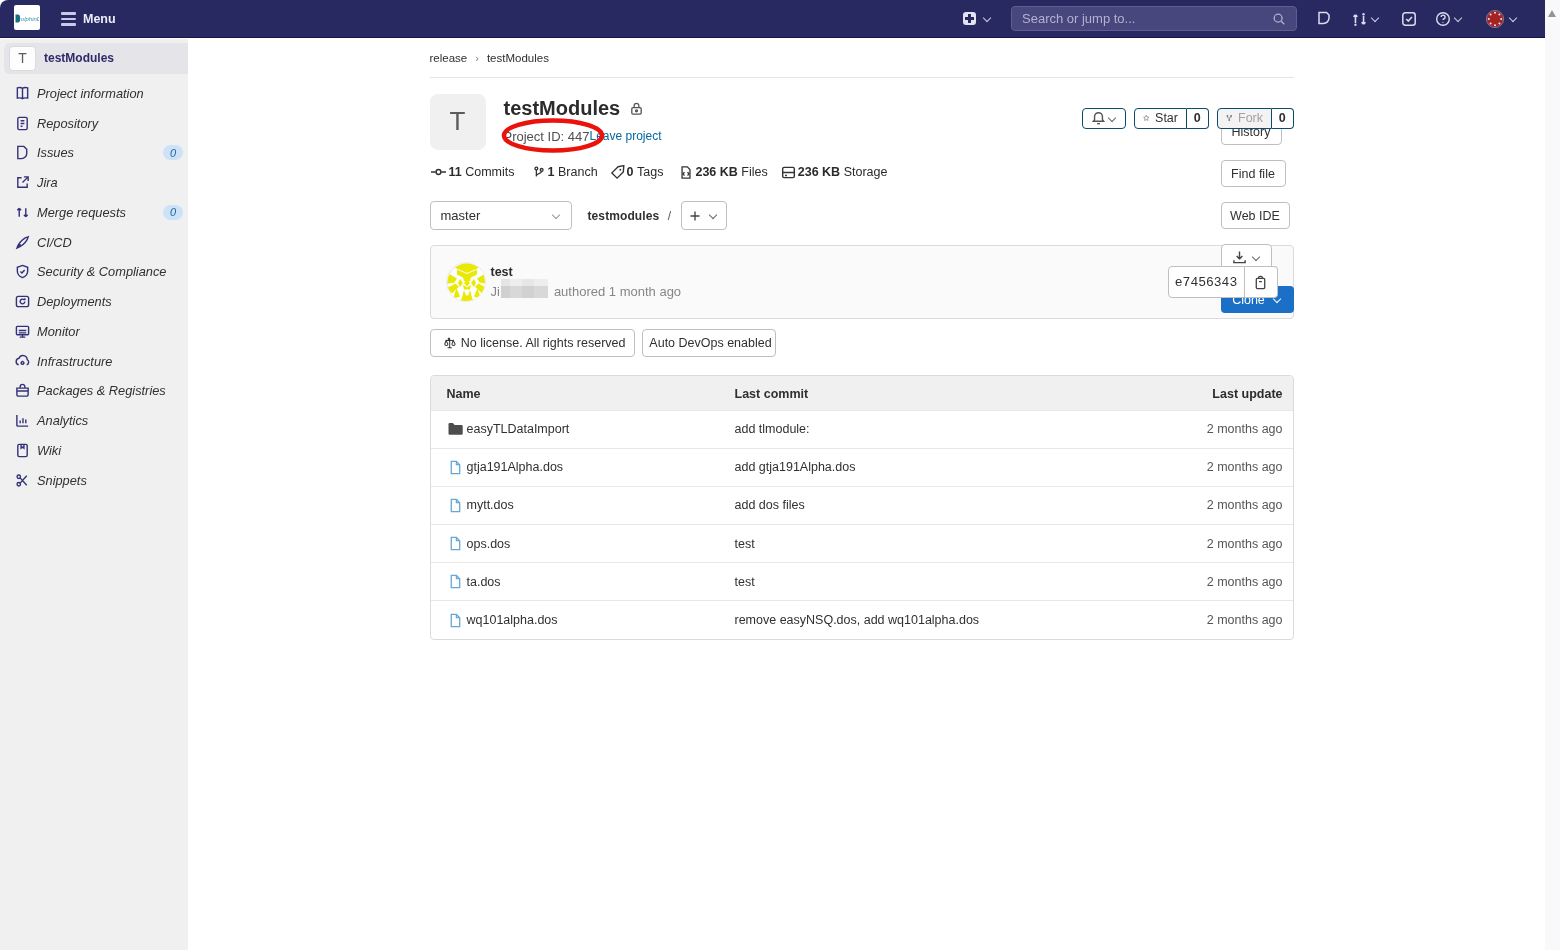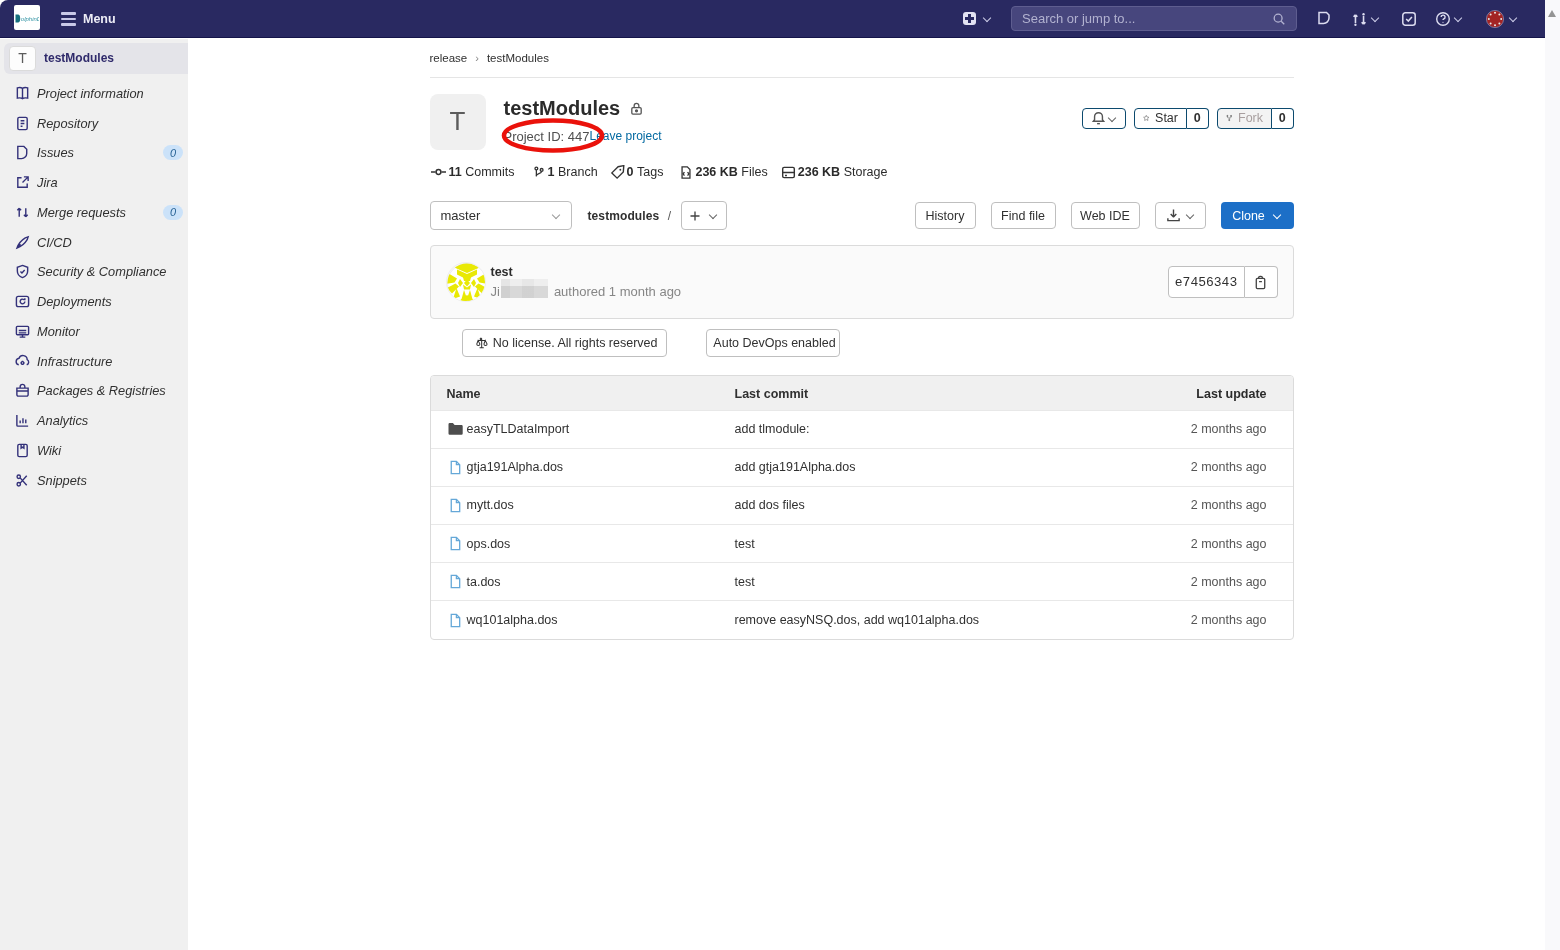--- a/index.html
+++ b/index.html
@@ -73,21 +73,21 @@
 
 .tctrl { margin-top:21px; display:flex; align-items:center; height:28px; }
 .select { width:142px; height:29px; border:1px solid #bfbfbf; border-radius:4px; background:#fff;
   font-size:13px; display:flex; align-items:center; padding:0 10px; color:#303030; }
 .select .chevg { margin-left:auto; }
 .select .chevg:before { border-color:#999; }
 .path { margin-left:16px; font-size:12px; font-weight:bold; letter-spacing:.1px; }
 .path .slash { font-weight:normal; color:#555; margin-left:5px; }
 .plusbtn { margin-left:10px; width:46px; height:29px; border:1px solid #bfbfbf; border-radius:4px;
   display:flex; align-items:center; justify-content:flex-start; padding-left:7px; gap:8px; color:#444; background:#fff; }
-.tctrl-right { margin-left:auto; display:flex; gap:15px; }
+.tctrl-right { margin-left:auto; display:flex; gap:15px;flex-direction:column; }
 .btn2 { background:#fff; border:1px solid #bfbfbf; border-radius:4px; height:27px;
   display:inline-flex; align-items:center; justify-content:center; font-size:12.5px; color:#303030; }
 .w-hist { width:61px; } .w-find { width:65px; } .w-ide { width:69px; } .w-dl { width:51px; }
 .btn-clone { background:#1c6fc7; color:#fff; border:none; display:inline-flex; align-items:center;
   justify-content:center; gap:8px; width:73px; height:27px; border-radius:4px; font-size:12.5px; }
 
 .commitbox { margin-top:15.5px; border:1px solid #dbdbdb; border-radius:4px; background:#fafafa;
   height:74px; display:flex; align-items:center; padding:0 15px; }
 .cavatar { width:40px; height:40px; border-radius:50%; flex:none; overflow:hidden; border:1px solid #eee; }
 .cmeta { margin-left:5px; }
@@ -98,29 +98,29 @@
     linear-gradient(90deg, rgba(0,0,0,0.04) 0 20%, transparent 20% 45%, rgba(0,0,0,0.03) 45% 70%, transparent 70%),
     linear-gradient(180deg, #eeeeee 0 37%, #d8d8d8 37%); }
 .chash { margin-left:auto; display:flex; }
 .hashbox { border:1px solid #bfbfbf; background:#fff; border-radius:4px 0 0 4px; height:32px; width:77px;
   display:flex; align-items:center; justify-content:center; font-family:"Liberation Mono",monospace; font-size:13px; }
 .copybtn { border:1px solid #bfbfbf; border-left:none; background:#fff; border-radius:0 4px 4px 0;
   width:33px; height:32px; display:flex; align-items:center; justify-content:center; }
 
 .licrow { margin-top:10px; display:flex; gap:7px; }
 .licbtn { border:1px solid #bfbfbf; background:#fff; border-radius:4px; height:28px;
-  display:inline-flex; align-items:center; font-size:12.5px; padding:0 8px 0 12px; gap:5px; color:#303030; white-space:nowrap;margin-left:32px; }
+  display:inline-flex; align-items:center; font-size:12.5px; padding:0 8px 0 12px; gap:5px; color:#303030; white-space:nowrap; }
 
 .ftable { margin-top:17.5px; border:1px solid #dbdbdb; border-radius:4px; font-size:12.5px; overflow:hidden; }
 .frow { display:flex; align-items:center; height:38.2px; border-top:1px solid #e8e8e8; }
 .frow.hd { height:34px; border-top:none; background:#f0f0f0; font-weight:bold; padding-top:3px; }
 .fc1 { width:304px; padding-left:16px; display:flex; align-items:center; }
 .fc1 svg { margin-right:4px; flex:none; }
 .fc2 { flex:1; color:#303030; }
-.fc3 { width:200px; text-align:right; padding-right:26px; color:#555; }
+.fc3 { width:200px; text-align:right; padding-right:10px; color:#555; }
 .frow.hd .fc3 { color:#2b2b2b; }
 
 .redellipse { position:absolute; pointer-events:none; z-index:5; }
 </style>
 </head>
 <body>
 
 <div class="corner"></div>
 <div class="navbar">
   <div class="abs logo-box">

